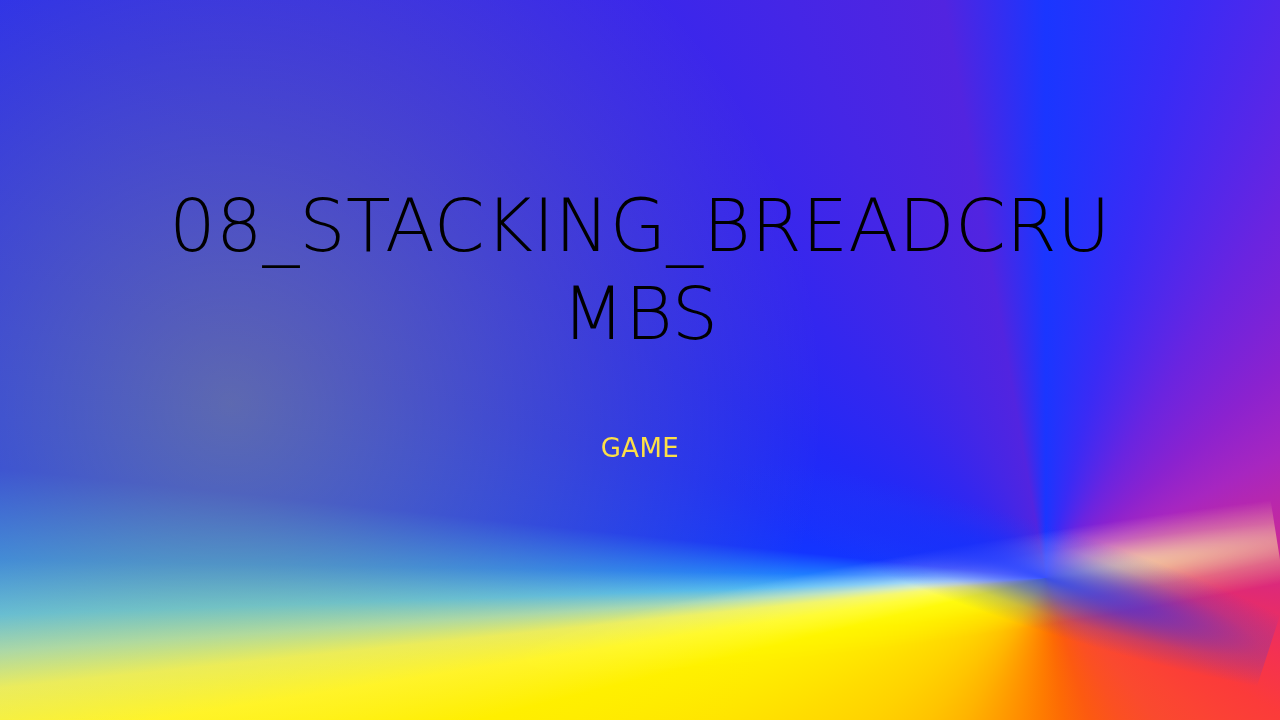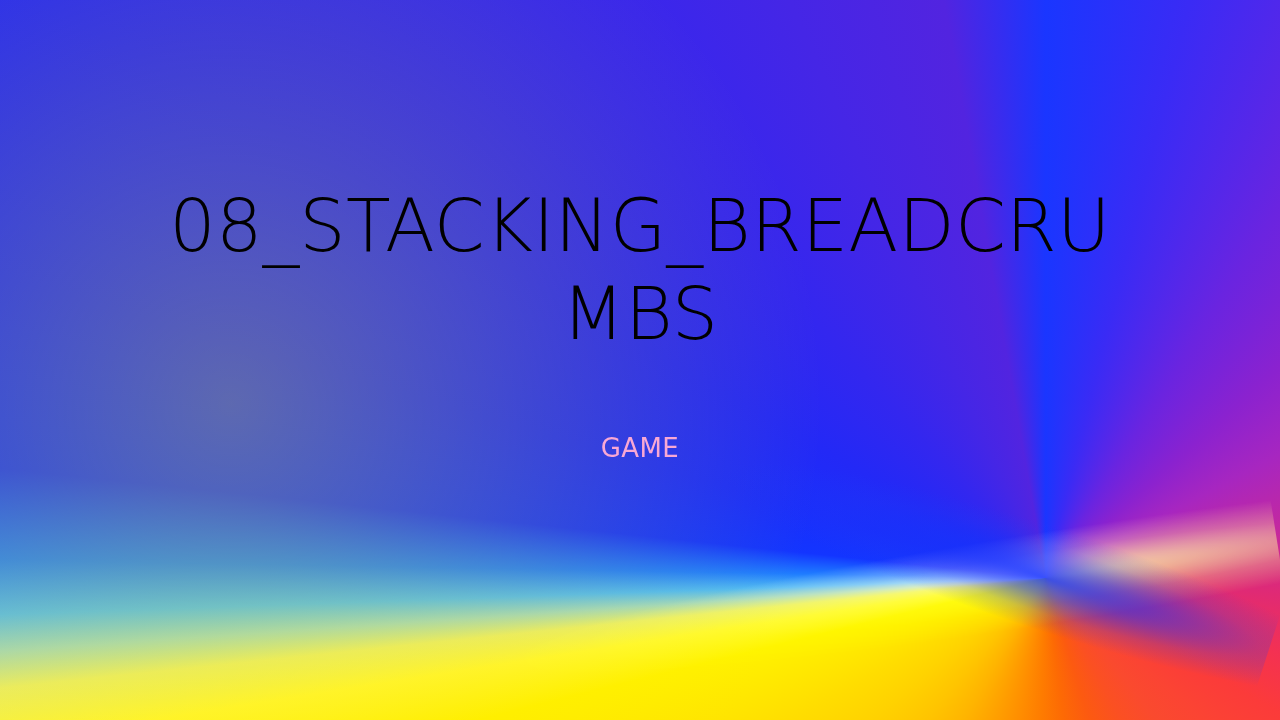--- a/index.html
+++ b/index.html
@@ -136,21 +136,21 @@
     word-break: break-word;
     white-space: normal;
   }
 
   .subtitle {
     position: absolute;
     left: 160px;
     top: 432px;
     width: 960px;
     text-align: center;
-    color: #f9a8d4;
+    color: #fde047;
     font-size: 26px;
     line-height: 32px;
     font-weight: 400;
     letter-spacing: 0.4px;
   }
 </style>
 </head>
 <body>
 
 <div id="slide">

